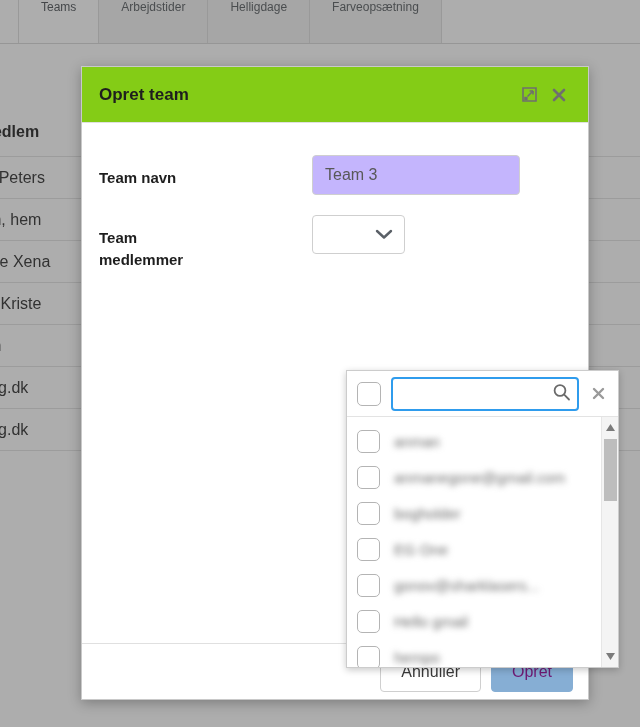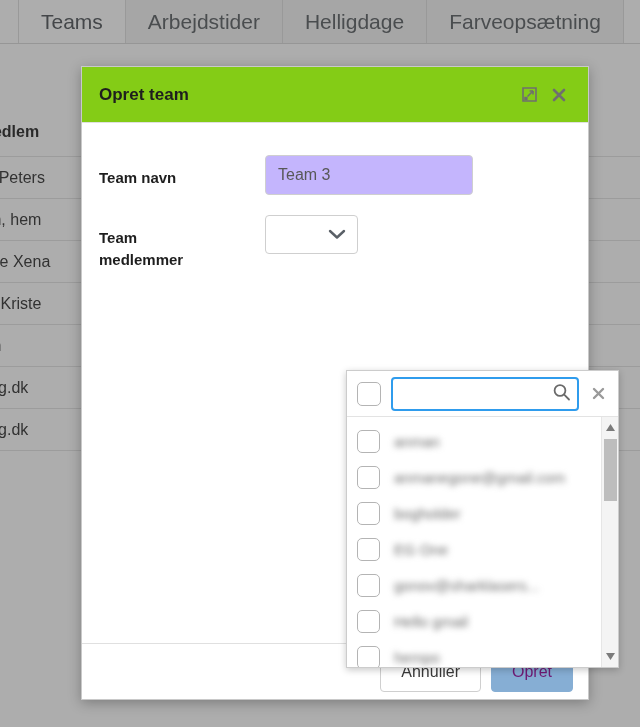--- a/index.html
+++ b/index.html
@@ -16,22 +16,22 @@
 
   .tabbar {
     position: absolute; left: 0; top: 0; width: 640px; height: 44px;
     background: #ffffff;
     border-bottom: 1px solid #d8d8d8;
     display: flex; align-items: stretch;
     padding-left: 18px;
   }
   .tab {
     padding: 0 22px;
-    display: flex; align-items: center;
-    font-size: 21px; color: #555a5e;
+    display: flex; 
+    font-size: 12px; color: #555a5e;
     border-left: 1px solid #dcdcdc;
     border-right: 1px solid #dcdcdc;
     margin-right: -1px;
     background: #f3f3f3;
     white-space: nowrap;
   }
   .tab.active { background: #ffffff; color: #4a4f54; }
 
   .bg-body { position: absolute; left: 0; top: 44px; width: 640px; bottom: 0; background: #ffffff; }
   .bg-table { position: absolute; left: 0; top: 0; width: 640px; }
@@ -70,21 +70,21 @@
   .modal-title { font-size: 17px; font-weight: bold; color: #1e1e1e; flex: 1; }
   .hdr-btn {
     width: 30px; height: 30px;
     display: flex; align-items: center; justify-content: center;
     color: #6f6f6f; cursor: pointer;
   }
   .hdr-btn svg { display: block; }
 
   .modal-body { flex: 1 1 auto; position: relative; padding: 20px 0 0 0; overflow: visible; }
 
-  .field-row { display: flex; padding: 0 0 0 17px; }
+  .field-row { display: flex; padding: 0 0 0 17px; gap: 47px; }
   .field-label {
     width: 86px; flex: 0 0 86px;
     font-size: 15px; font-weight: bold; color: #1e1e1e;
     line-height: 22px; padding-top: 12px;
   }
   .field-ctrl { flex: 1 1 auto; padding-left: 80px; }
 
   .text-input {
     width: 208px; height: 40px;
     border: 1px solid #cfcfcf; border-radius: 4px;

